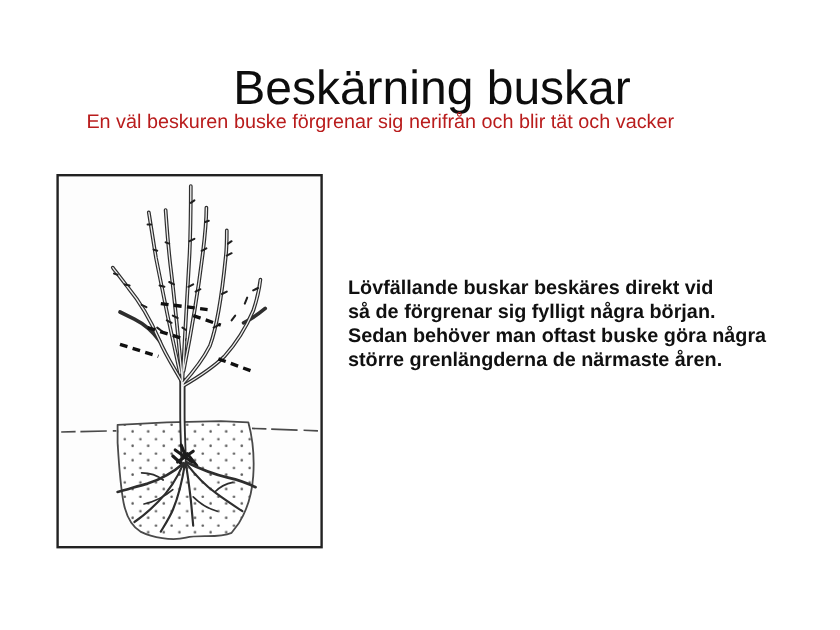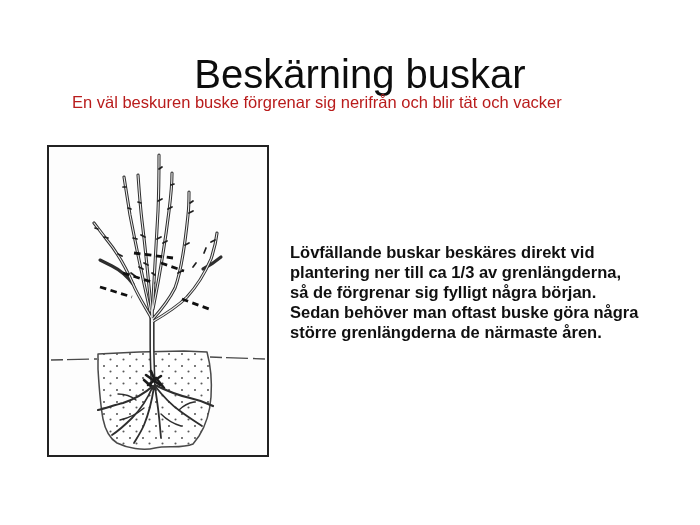--- a/index.html
+++ b/index.html
@@ -15,21 +15,21 @@
   .subtitle{
     position:absolute;top:92px;left:72px;width:560px;
     font-size:16.5px;font-weight:400;color:#b91c1c;line-height:20px;
   }
   .figure{
     position:absolute;left:47px;top:145px;width:218px;height:308px;
     border:2px solid #222;background:#fdfdfd;box-sizing:content-box;
   }
   .figure svg{display:block;}
   .bodytext{
-    position:absolute;left:290px;top:242px;width:395px;
+    position:absolute;left:290px;top:230px;width:395px;
     font-size:16.5px;font-weight:700;color:#101010;line-height:20px;
   }
 </style>
 </head>
 <body>
 
 <div class="slide">
 
   <h1 class="title">Beskärning buskar</h1>
 
@@ -150,19 +150,18 @@
         <path stroke-width="1.4" d="M95,261 C88,267 80,271 71,273"></path>
         <path stroke-width="1.4" d="M112,267 C118,273 125,277 132,279"></path>
         <path stroke-width="1.4" d="M130,263 C134,259 139,256 145,255"></path>
         <path stroke-width="1.4" d="M87,253 C82,249 76,247 69,247"></path>
       </g>
     </svg>
   </div>
 
   <div class="bodytext">
     <div>Lövfällande buskar beskäres direkt vid</div>
-    <div>plantering ner till ca 1/3 av grenlängderna,</div>
     <div>så de förgrenar sig fylligt några början.</div>
     <div>Sedan behöver man oftast buske göra några</div>
     <div>större grenlängderna de närmaste åren.</div>
   </div>
 
 </div>
 
 </body></html>

